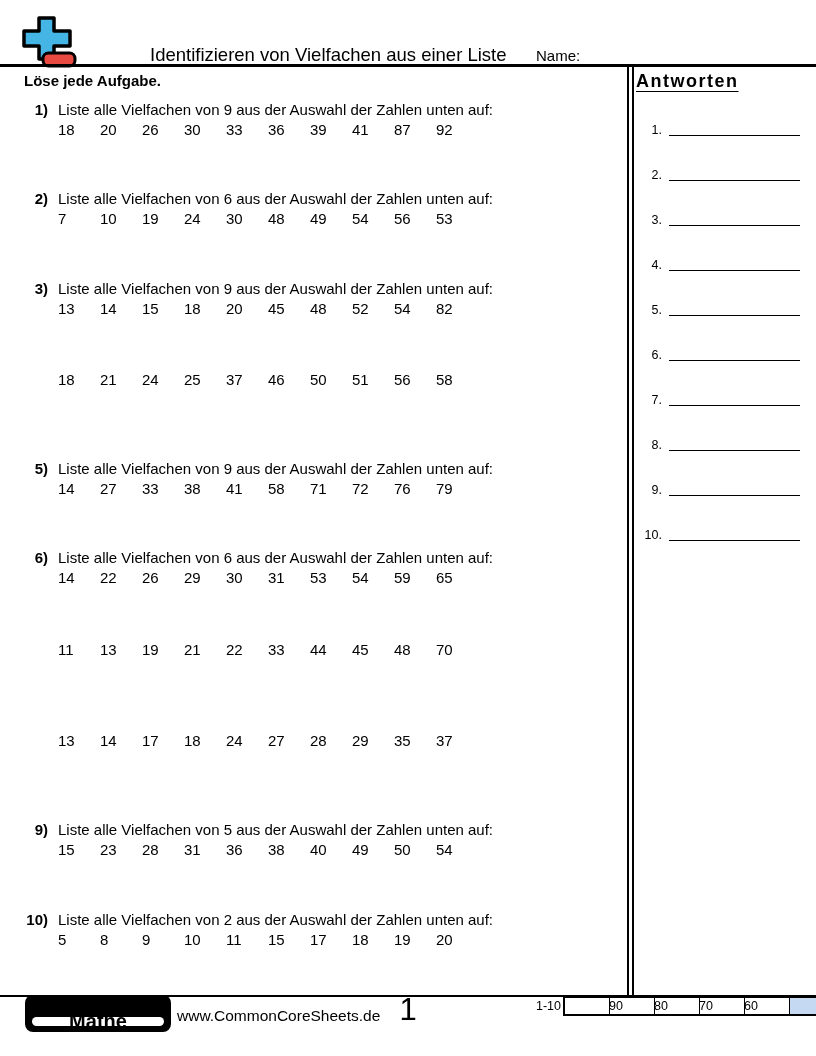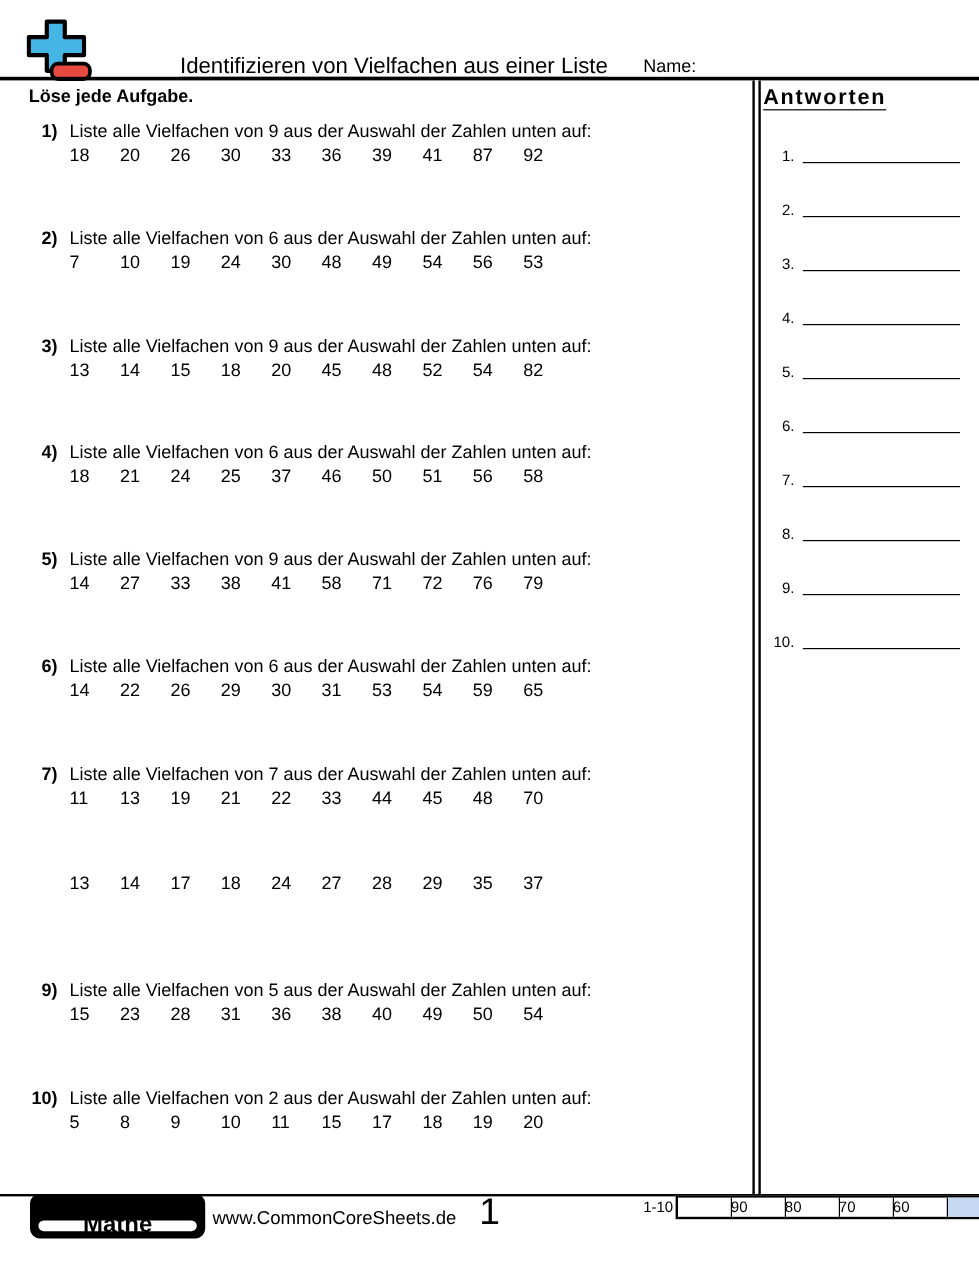--- a/index.html
+++ b/index.html
@@ -93,44 +93,38 @@
   </div>
 
   <div class="question">
     <div class="q-row">
       <span class="q-label">3)</span><span class="q-prompt">Liste alle Vielfachen von 9 aus der Auswahl der Zahlen unten auf:</span>
     </div>
     <div class="q-numbers"><span class="num-cell">13</span><span class="num-cell">14</span><span class="num-cell">15</span><span class="num-cell">18</span><span class="num-cell">20</span><span class="num-cell">45</span><span class="num-cell">48</span><span class="num-cell">52</span><span class="num-cell">54</span><span class="num-cell">82</span></div>
   </div>
 
   <div class="question">
-    <div class="q-row">
-      <span class="q-label">4)</span><span class="q-prompt">Liste alle Vielfachen von 6 aus der Auswahl der Zahlen unten auf:</span>
-    </div>
     <div class="q-numbers"><span class="num-cell">18</span><span class="num-cell">21</span><span class="num-cell">24</span><span class="num-cell">25</span><span class="num-cell">37</span><span class="num-cell">46</span><span class="num-cell">50</span><span class="num-cell">51</span><span class="num-cell">56</span><span class="num-cell">58</span></div>
   </div>
 
   <div class="question">
     <div class="q-row">
       <span class="q-label">5)</span><span class="q-prompt">Liste alle Vielfachen von 9 aus der Auswahl der Zahlen unten auf:</span>
     </div>
     <div class="q-numbers"><span class="num-cell">14</span><span class="num-cell">27</span><span class="num-cell">33</span><span class="num-cell">38</span><span class="num-cell">41</span><span class="num-cell">58</span><span class="num-cell">71</span><span class="num-cell">72</span><span class="num-cell">76</span><span class="num-cell">79</span></div>
   </div>
 
   <div class="question">
     <div class="q-row">
       <span class="q-label">6)</span><span class="q-prompt">Liste alle Vielfachen von 6 aus der Auswahl der Zahlen unten auf:</span>
     </div>
     <div class="q-numbers"><span class="num-cell">14</span><span class="num-cell">22</span><span class="num-cell">26</span><span class="num-cell">29</span><span class="num-cell">30</span><span class="num-cell">31</span><span class="num-cell">53</span><span class="num-cell">54</span><span class="num-cell">59</span><span class="num-cell">65</span></div>
   </div>
 
   <div class="question">
-    <div class="q-row">
-      <span class="q-label">7)</span><span class="q-prompt">Liste alle Vielfachen von 7 aus der Auswahl der Zahlen unten auf:</span>
-    </div>
     <div class="q-numbers"><span class="num-cell">11</span><span class="num-cell">13</span><span class="num-cell">19</span><span class="num-cell">21</span><span class="num-cell">22</span><span class="num-cell">33</span><span class="num-cell">44</span><span class="num-cell">45</span><span class="num-cell">48</span><span class="num-cell">70</span></div>
   </div>
 
   <div class="question">
     <div class="q-numbers"><span class="num-cell">13</span><span class="num-cell">14</span><span class="num-cell">17</span><span class="num-cell">18</span><span class="num-cell">24</span><span class="num-cell">27</span><span class="num-cell">28</span><span class="num-cell">29</span><span class="num-cell">35</span><span class="num-cell">37</span></div>
   </div>
 
   <div class="question">
     <div class="q-row">
       <span class="q-label">9)</span><span class="q-prompt">Liste alle Vielfachen von 5 aus der Auswahl der Zahlen unten auf:</span>

